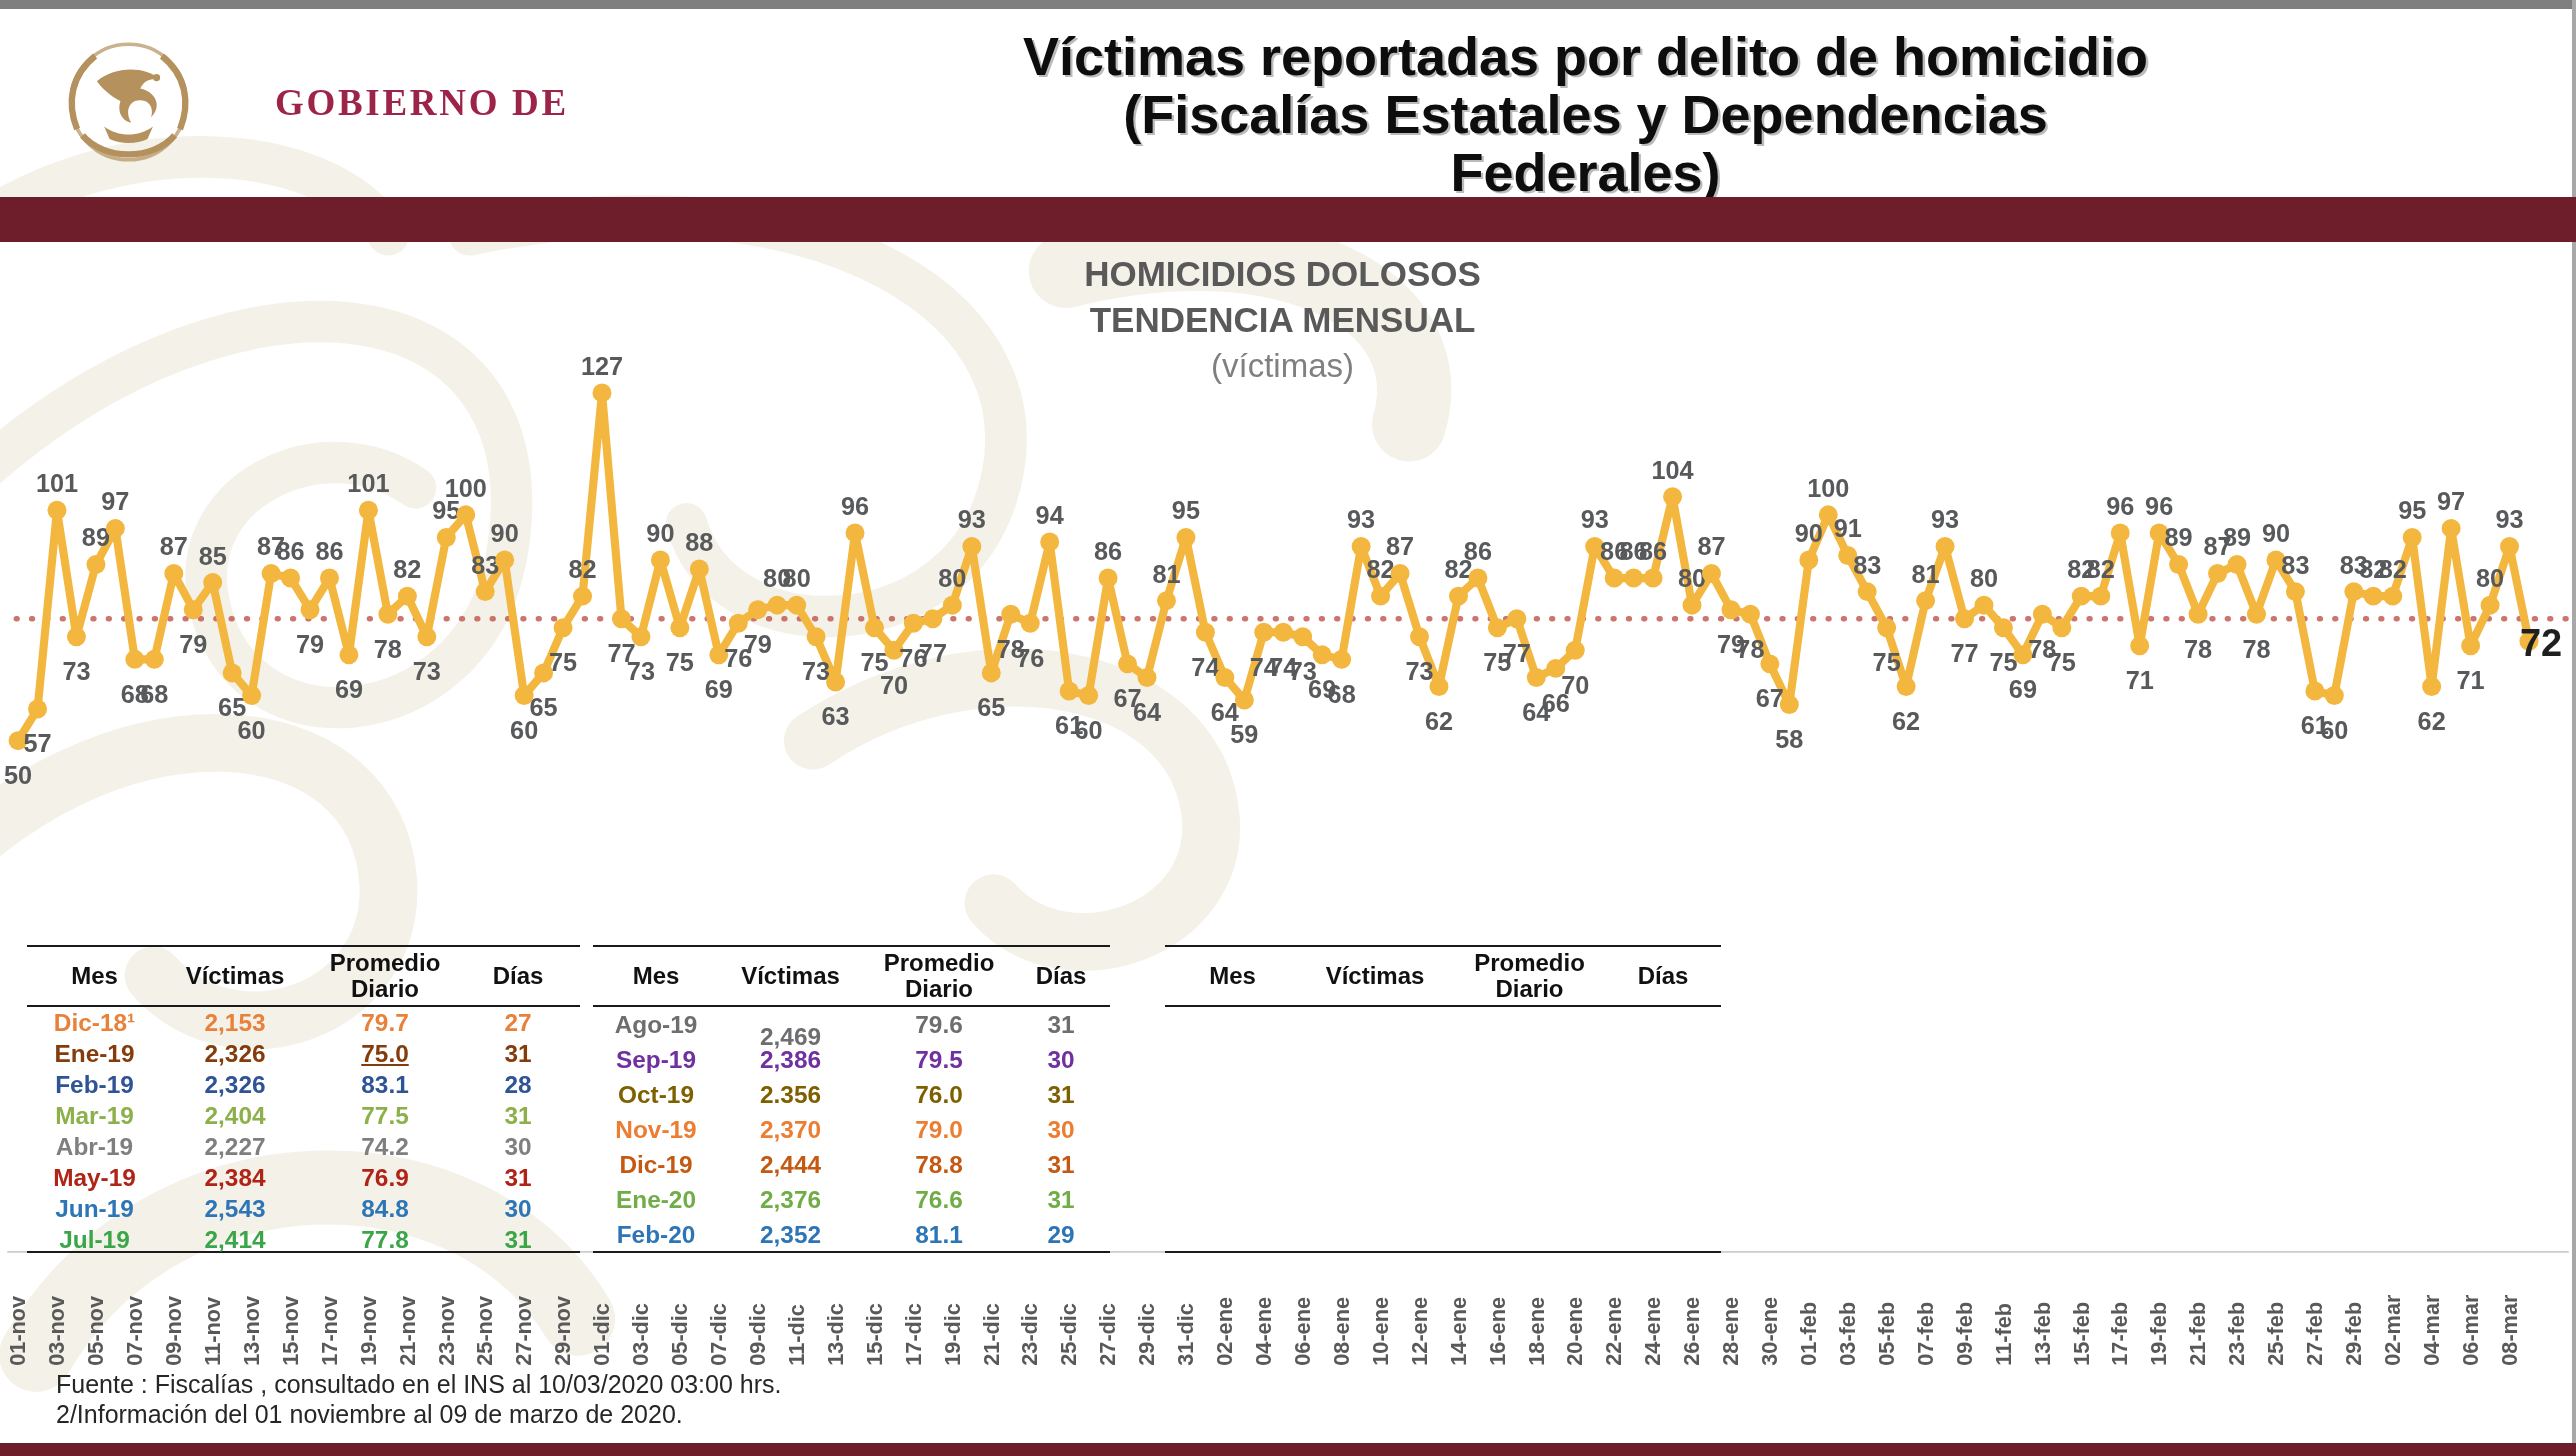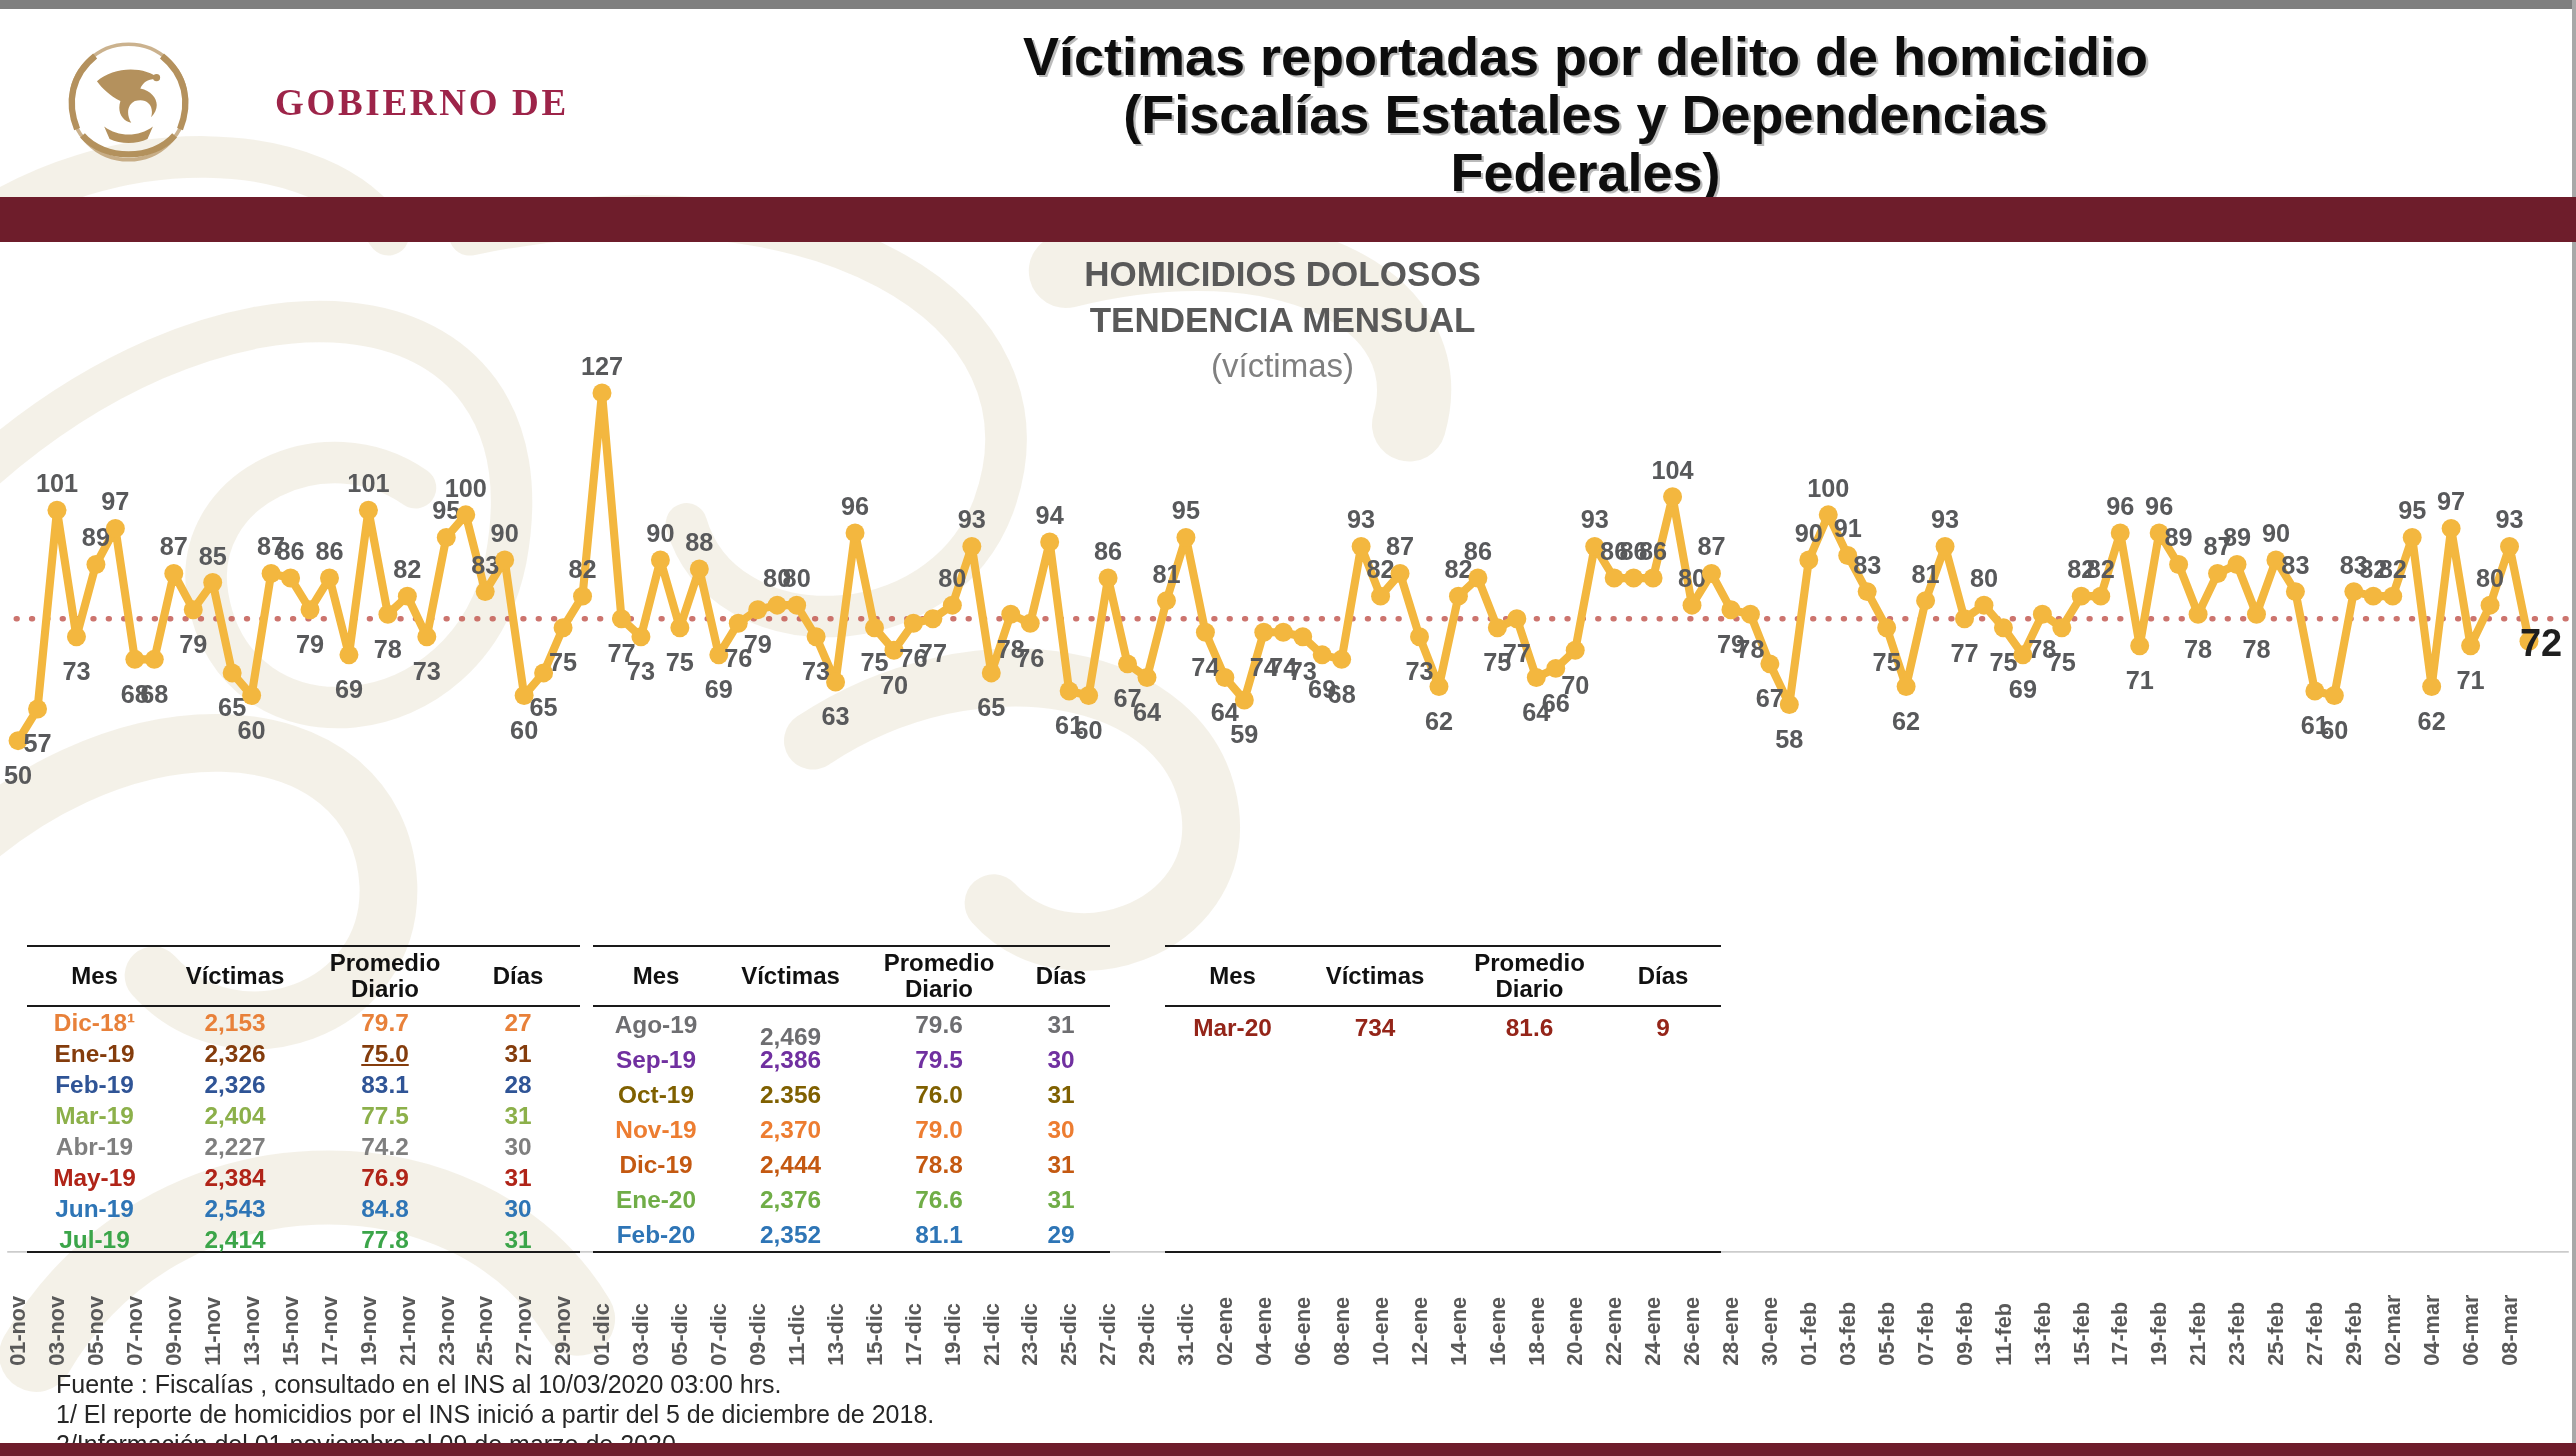--- a/index.html
+++ b/index.html
@@ -553,30 +553,21 @@
         <div>Víctimas</div>
       </div>
       <div class="th" style="width: 159px;">
         <div>Promedio</div>
         <div>Diario</div>
       </div>
       <div class="th" style="width: 108px;">
         <div>Días</div>
       </div>
     </div>
-    <div class="trows">
-      <div class="tr" style="height: 42px;">
-        <div class="td" style="width: 135px; color: rgb(148, 37, 25);">Mar-20</div>
-        <div class="td" style="width: 150px; color: rgb(148, 37, 25);">734</div>
-        <div class="td" style="width: 159px; color: rgb(148, 37, 25);">81.6</div>
-        <div class="td" style="width: 108px; color: rgb(148, 37, 25);">9</div>
-      </div>
-    </div>
   </div>
 
 <div class="footer">
   <div>Fuente : Fiscalías , consultado en el INS al 10/03/2020  03:00 hrs.</div>
-  <div>1/ El reporte de homicidios por el INS inició a partir del 5 de diciembre de 2018.</div>
   <div>2/Información del 01 noviembre al 09 de marzo de 2020.</div>
 </div>
 
 <div class="bottombar"></div>
 
 
 </body></html>

